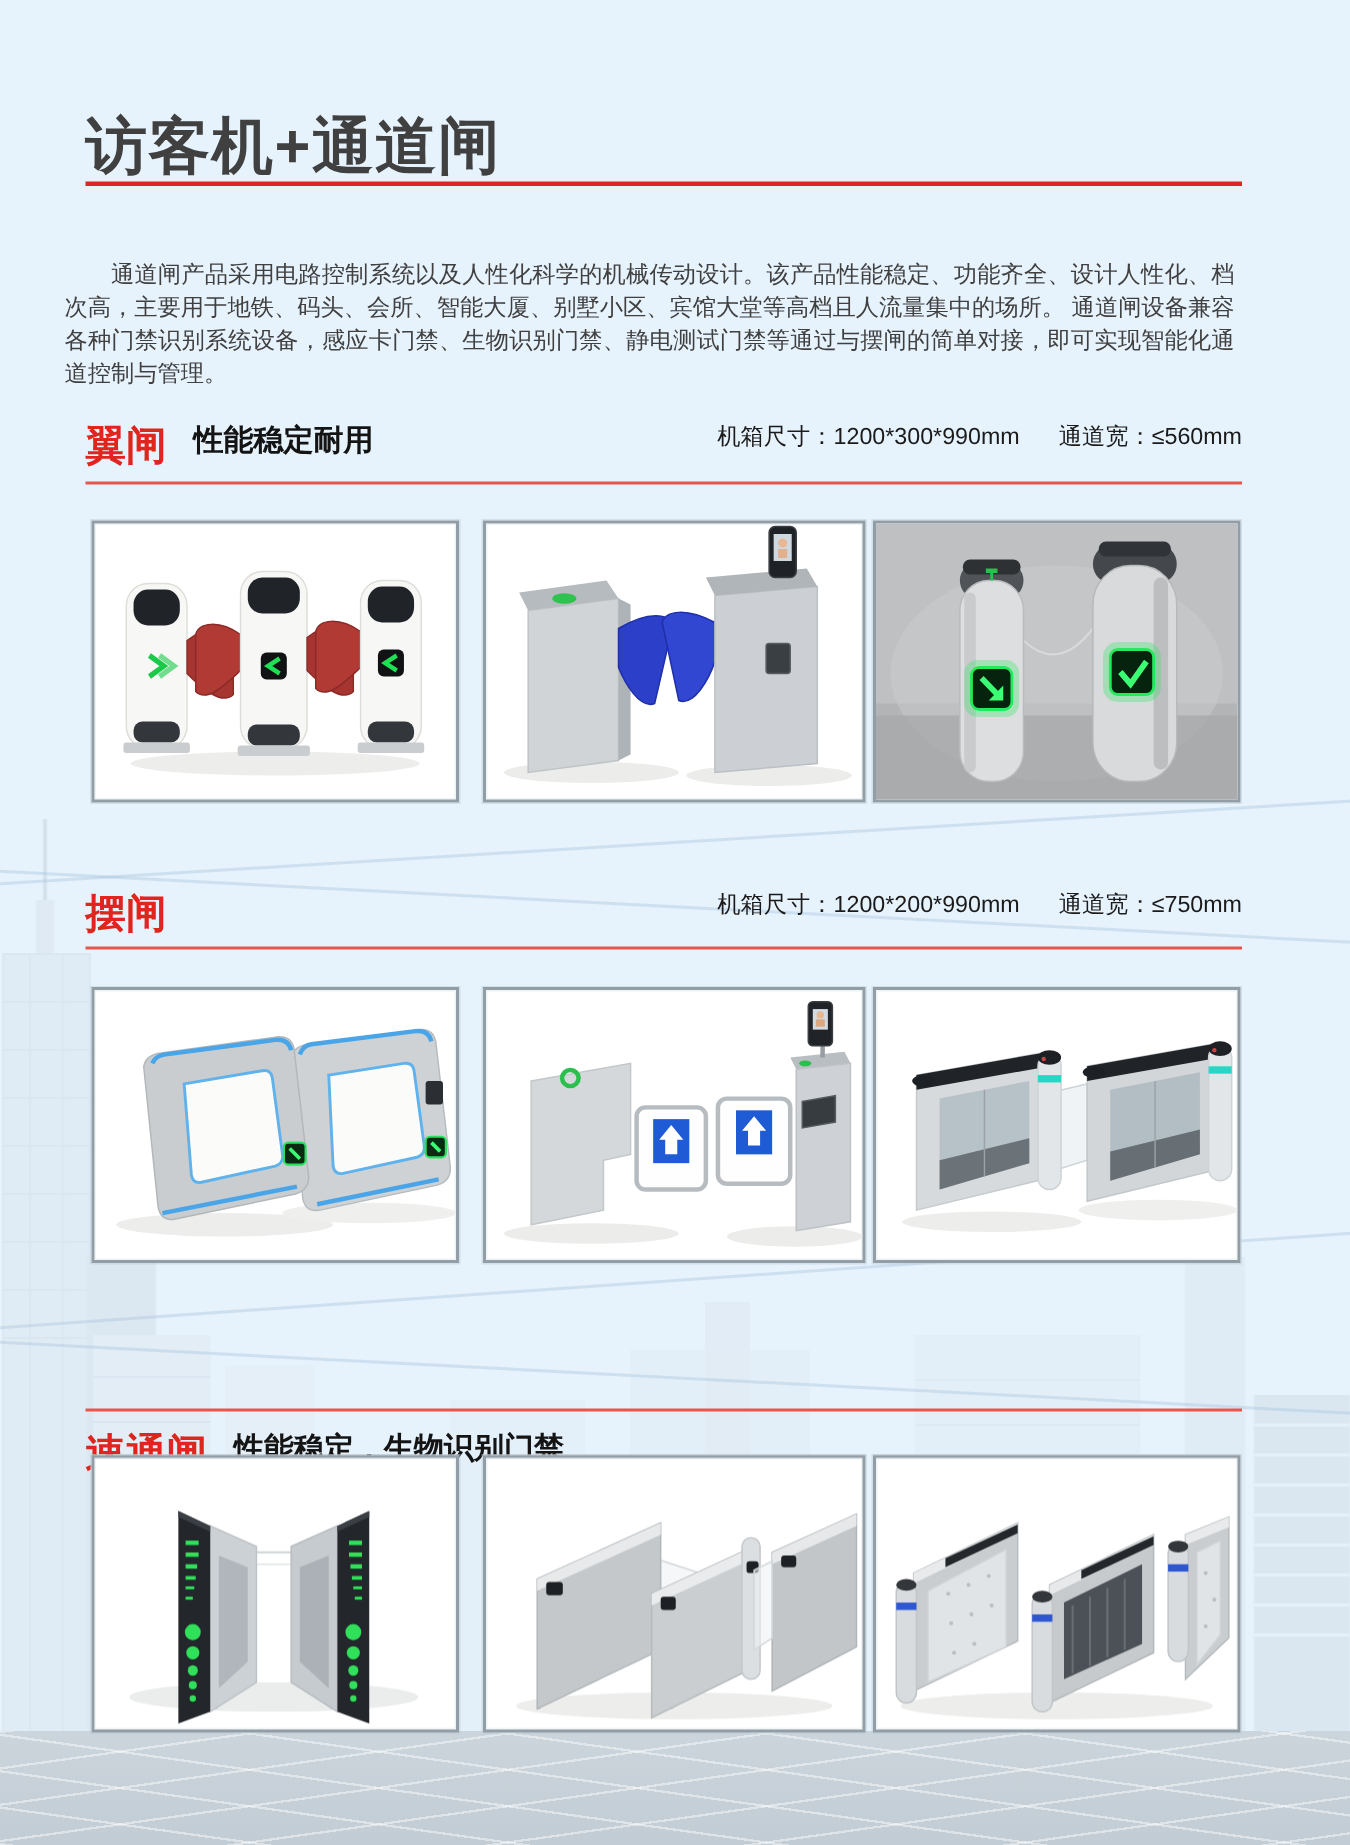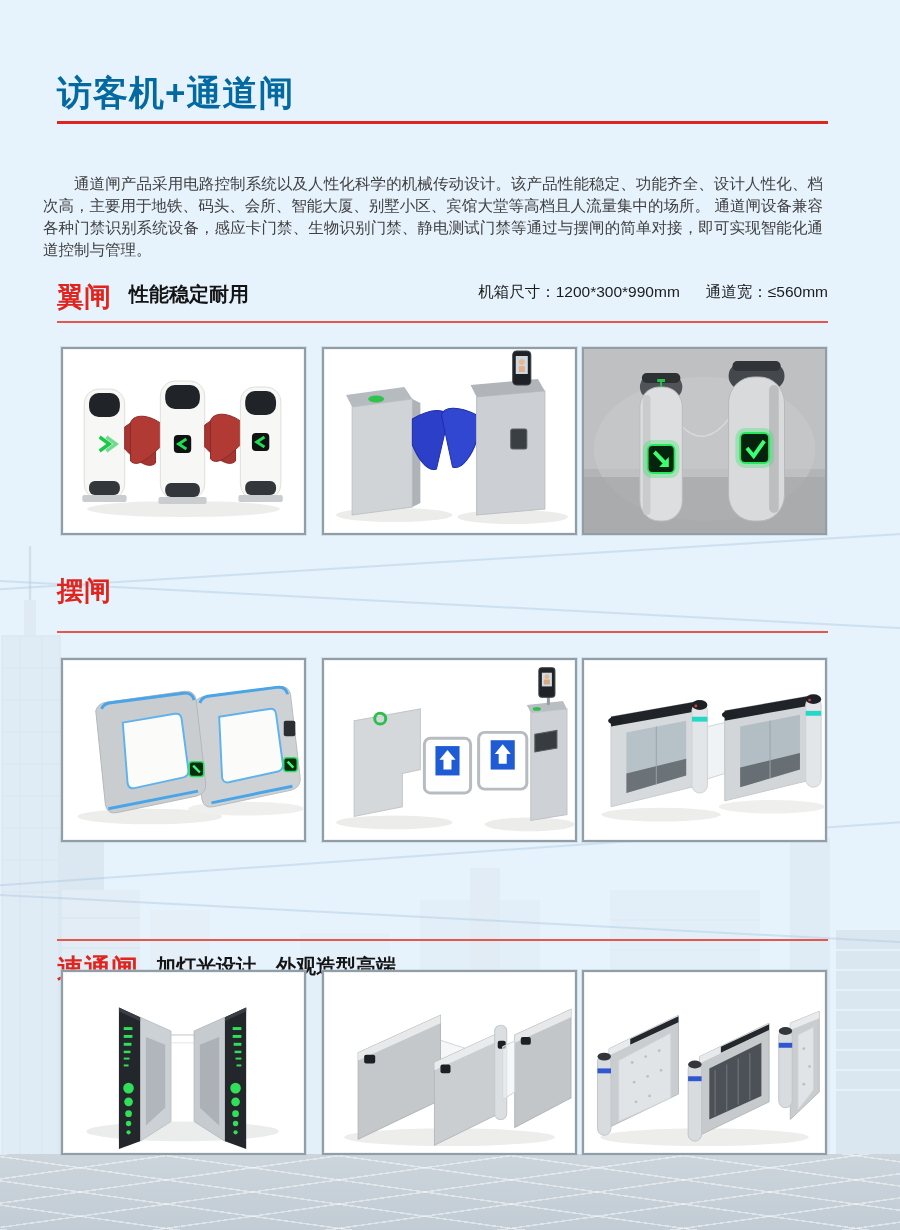--- a/index.html
+++ b/index.html
@@ -16,41 +16,41 @@
     background:
       repeating-linear-gradient(8deg, rgba(255,255,255,.45) 0 1.5px, transparent 1.5px 24px),
       repeating-linear-gradient(172deg, rgba(255,255,255,.45) 0 1.5px, transparent 1.5px 24px),
       linear-gradient(180deg,#ccd5dc,#c2ccd4);
   }
   
   #skyline{position:absolute;left:0;top:538px;width:900px;height:617px;}
   
   #page-title{
     position:absolute;left:57px;top:70px;
-    font-size:35px;font-weight:bold;color:#0369a1;letter-spacing:1px;white-space:nowrap;
+    font-size:41px;font-weight:bold;color:#404040;letter-spacing:1px;white-space:nowrap;
   }
   #title-rule{position:absolute;left:57px;top:121px;width:771px;height:3px;background:#e0251f;}
   #intro{
     position:absolute;left:43px;top:157px;width:780px;
     font-size:15.5px;line-height:22px;color:#404040;
     text-align:justify;text-indent:2em;
   }
   
   .sec-header{
     position:absolute;left:57px;width:771px;height:36px;
     display:flex;align-items:flex-start;white-space:nowrap;
   }
   .sec-name{font-size:27px;font-weight:bold;color:#e0251f;line-height:1;}
   .sec-tagline{font-size:20px;font-weight:bold;color:#141414;margin-left:18px;padding-bottom:2px;line-height:1;}
   .sec-specs{margin-left:auto;font-size:15.5px;color:#1b1b1b;padding-bottom:16px;line-height:1;}
   .spec-label{color:#1b1b1b;}
   .spec-gap{margin-left:26px;}
   .sec-rule{position:absolute;left:57px;width:771px;height:2px;background:#e6564d;}
   .s1h{top:284px}.s1r{top:321px}.s1p{top:347px;height:188px}
-  .s2h{top:578px}.s2r{top:631px}.s2p{top:658px;height:184px}
+  .s2h{top:596px}.s2r{top:631px}.s2p{top:658px;height:184px}
   .s3h{top:956px}.s3r{top:939px}.s3p{top:970px;height:185px}
   
   .photo-row{position:absolute;left:61px;width:766px;display:flex;}
   .frame{
     background:#fff;border:2px solid #939da5;box-sizing:border-box;
     box-shadow:inset 0 0 0 1px #eef3f6, 0 0 0 1px rgba(190,205,215,.5);
     height:100%;
   }
   .f1{width:245px;margin-right:16px;}
   .f2{width:255px;margin-right:5px;}
@@ -211,20 +211,21 @@
       <rect x="192" y="36" width="10" height="128" rx="5" fill="#bcbec0"></rect>
       <rect x="159" y="81" width="36" height="36" rx="8" fill="none" stroke="#25e95c" stroke-width="4" opacity=".3"></rect>
       <rect x="162" y="84" width="30" height="30" rx="5" fill="#06230e" stroke="#25e95c" stroke-width="2"></rect>
       <polyline points="169,99 176,107 187,92" fill="none" stroke="#3bff72" stroke-width="4"></polyline>
     </svg>
   </figure>
 </div>
 
 <div class="sec-header s2h">
   <span class="sec-name">摆闸</span>
+  <span class="sec-specs"><span class="spec-label">机箱尺寸：</span><span class="spec-val">1200*200*990mm</span><span class="spec-label spec-gap">通道宽：</span><span class="spec-val">≤750mm</span></span>
 </div>
 <div class="sec-rule s2r"></div>
 <div class="photo-row s2p">
   <figure class="frame f1" style="margin:0">
     <svg viewBox="0 0 250 184" preserveAspectRatio="none">
       <ellipse cx="90" cy="160" rx="75" ry="8" fill="#ededeb"></ellipse>
       <ellipse cx="190" cy="152" rx="60" ry="7" fill="#efefed"></ellipse>
 
       <path d="M136,46 Q138,38 148,37 L224,27 Q234,26 236,35 L246,120 Q247,130 237,133 L156,150 Q146,152 144,142 Z" fill="#ced2d5" stroke="#b6bbbe"></path>
       <path d="M162,58 L214,50 Q220,49 221,55 L228,106 Q229,112 223,114 L172,125 Q166,126 165,120 Z" fill="#fbfbfa" stroke="#5fb2ec" stroke-width="2"></path>
@@ -296,21 +297,21 @@
       <rect x="230" y="38" width="16" height="92" rx="8" fill="#e3e6e8" stroke="#cdd2d5"></rect>
       <ellipse cx="238" cy="40" rx="8" ry="5" fill="#1d2125"></ellipse>
       <circle cx="234" cy="41" r="1.5" fill="#d04040"></circle>
       <rect x="230" y="52" width="16" height="5" fill="#25d8c5"></rect>
     </svg>
   </figure>
 </div>
 
 <div class="sec-header s3h">
   <span class="sec-name">速通闸</span>
-  <span class="sec-tagline">加灯光设计，外观造型高端</span>
+  <span class="sec-tagline">性能稳定，生物识别门禁</span>
 </div>
 <div class="sec-rule s3r"></div>
 <div class="photo-row s3p">
   <figure class="frame f1" style="margin:0">
     <svg viewBox="0 0 250 184" preserveAspectRatio="none">
       <ellipse cx="124" cy="162" rx="100" ry="10" fill="#eaedec"></ellipse>
 
       <rect x="106" y="60" width="6" height="10" rx="2" fill="#3458c8"></rect>
       <rect x="136" y="60" width="6" height="10" rx="2" fill="#3458c8"></rect>
       <path d="M112,64 L136,64" stroke="#d4d9dc" stroke-width="1.5"></path>

